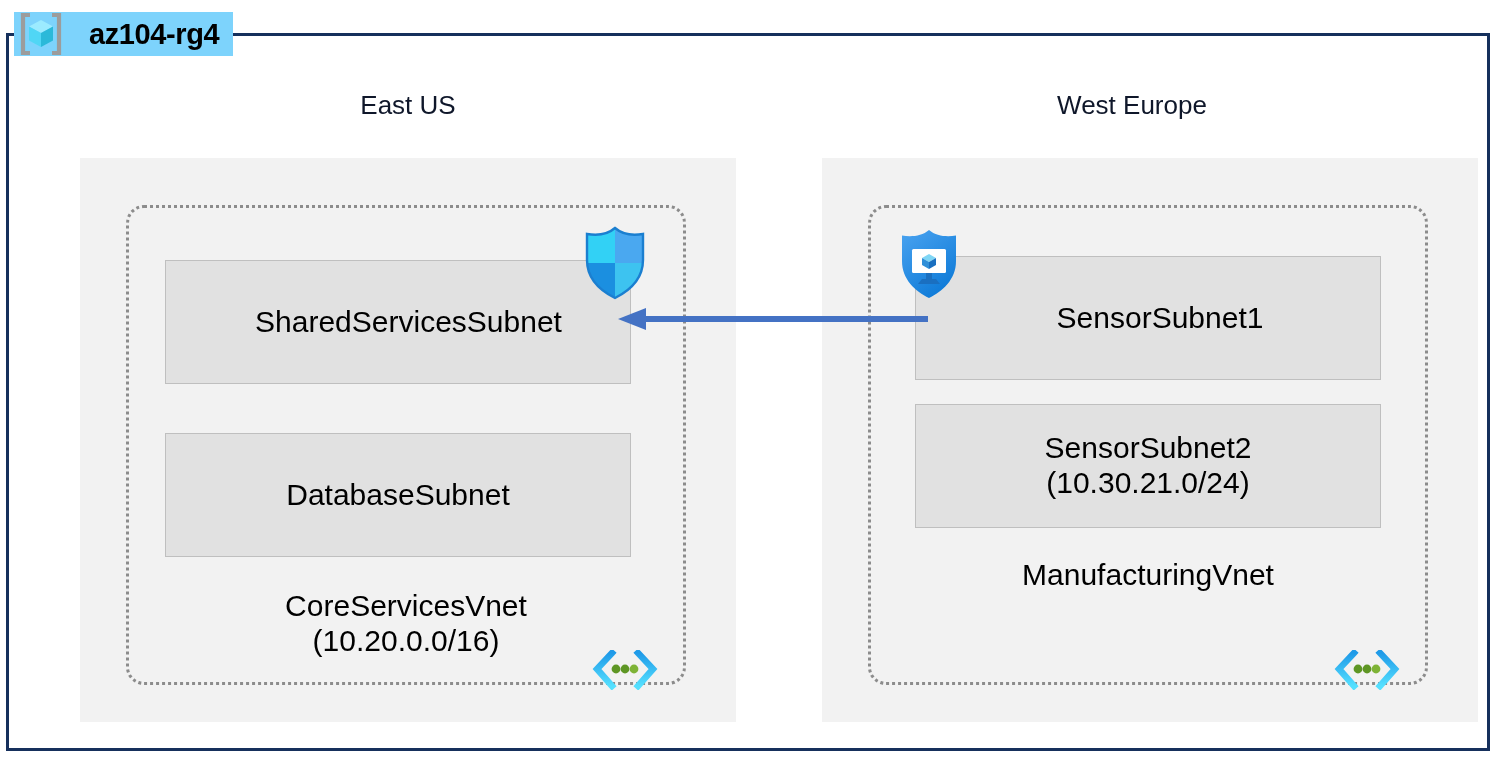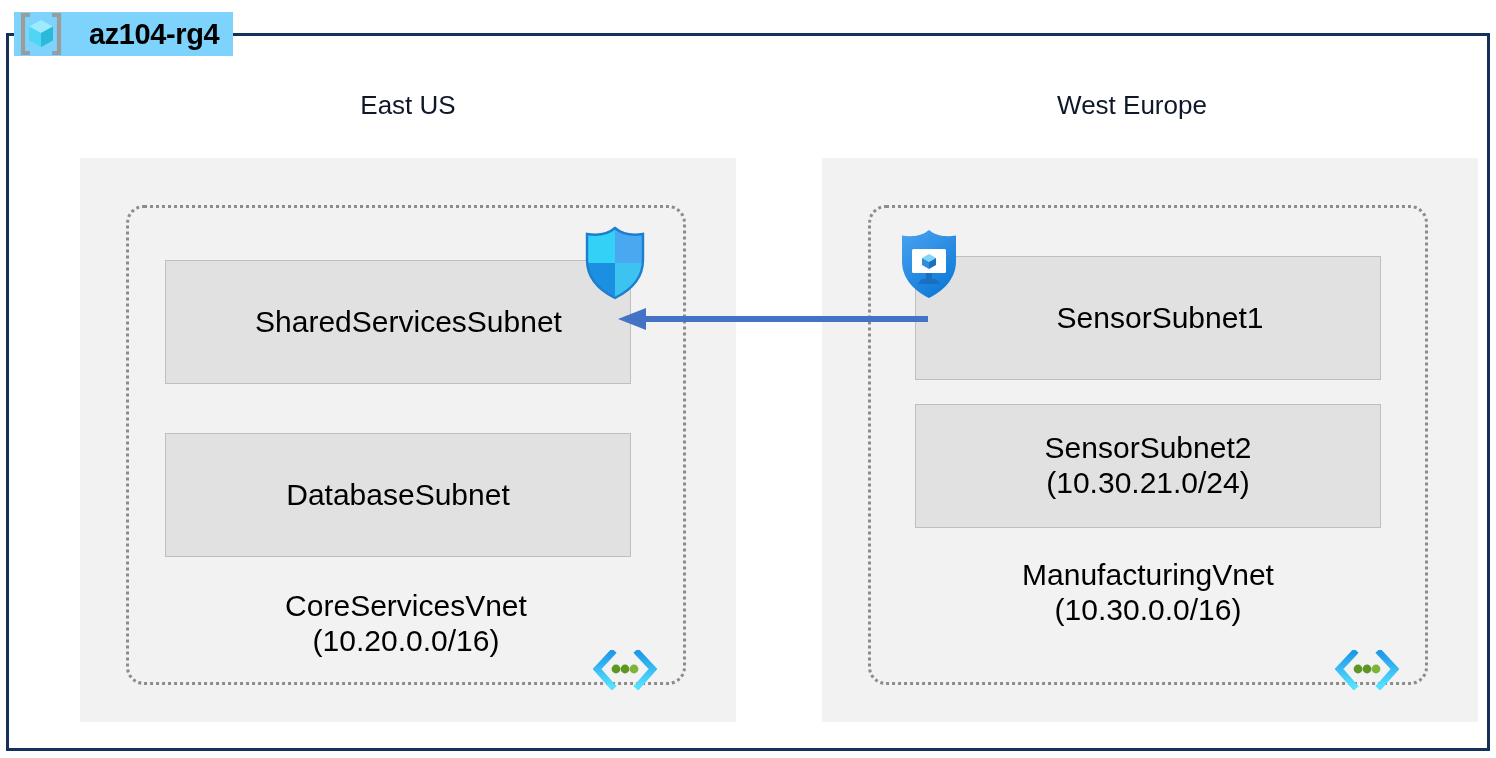--- a/index.html
+++ b/index.html
@@ -185,21 +185,20 @@
   <div class="subnet-cidr">(10.30.21.0/24)</div>
 </div>
 
 <div class="vnet-caption" id="caption-core">
   <div>CoreServicesVnet</div>
   <div>(10.20.0.0/16)</div>
 </div>
 
 <div class="vnet-caption" id="caption-manufacturing">
   <div>ManufacturingVnet</div>
-  <div>(10.30.0.0/16)</div>
 </div>
 
 <div class="icon-abs" id="icon-nsg-shared">
   <svg width="64" height="74" viewBox="0 0 64 74" aria-hidden="true">
     <defs>
       <clipPath id="clip-shield-nsg">
         <path d="M32 2 C24 9 13 9.5 4 8 L4 34 C4 53 18 65 32 72 C46 65 60 53 60 34 L60 8 C51 9.5 40 9 32 2 Z"></path>
       </clipPath>
     </defs>
     <g clip-path="url(#clip-shield-nsg)">

